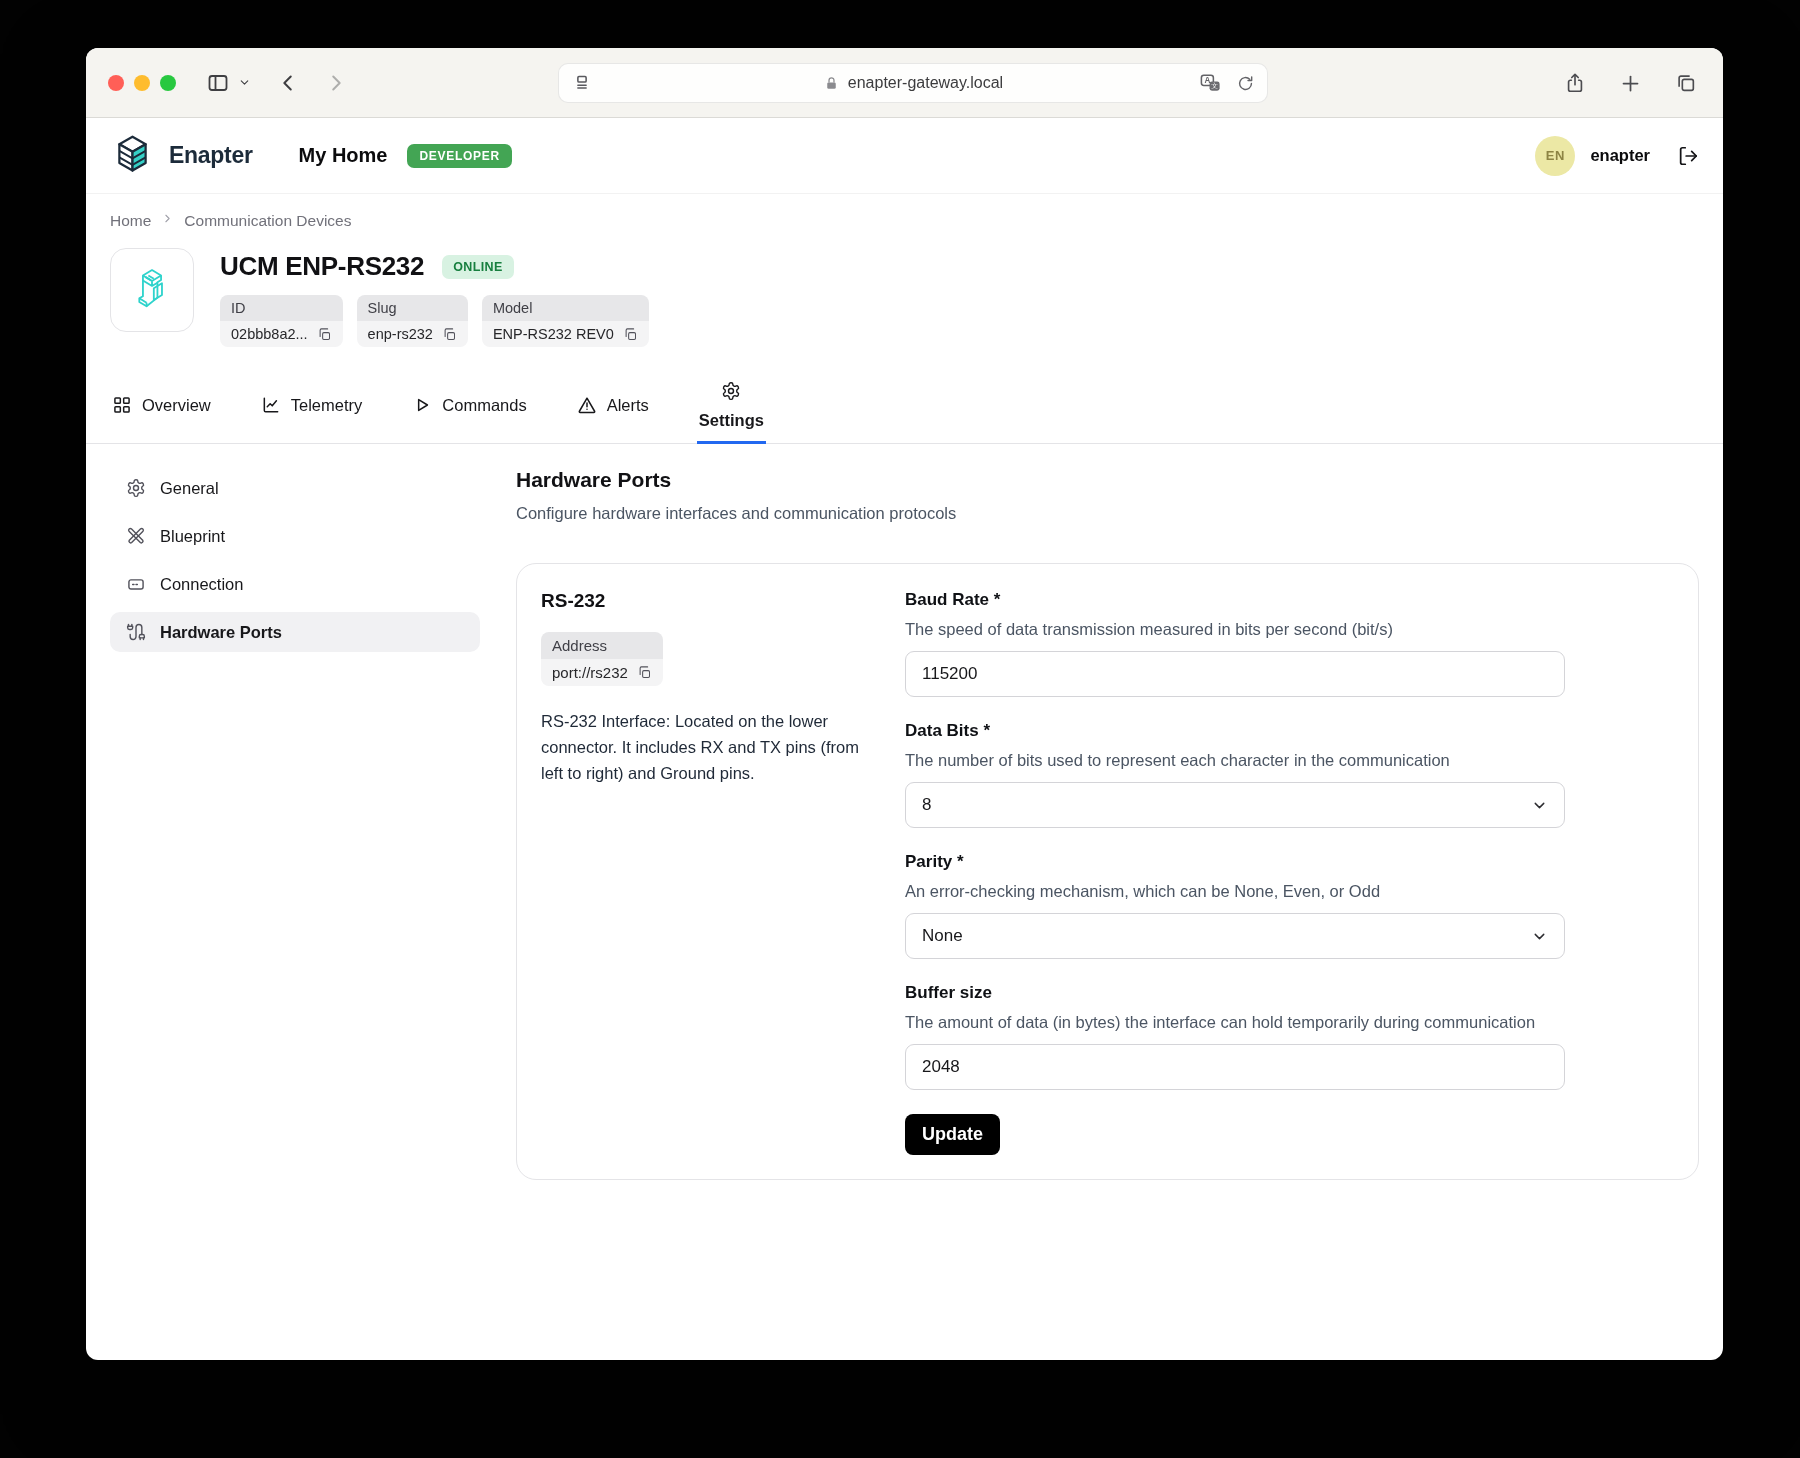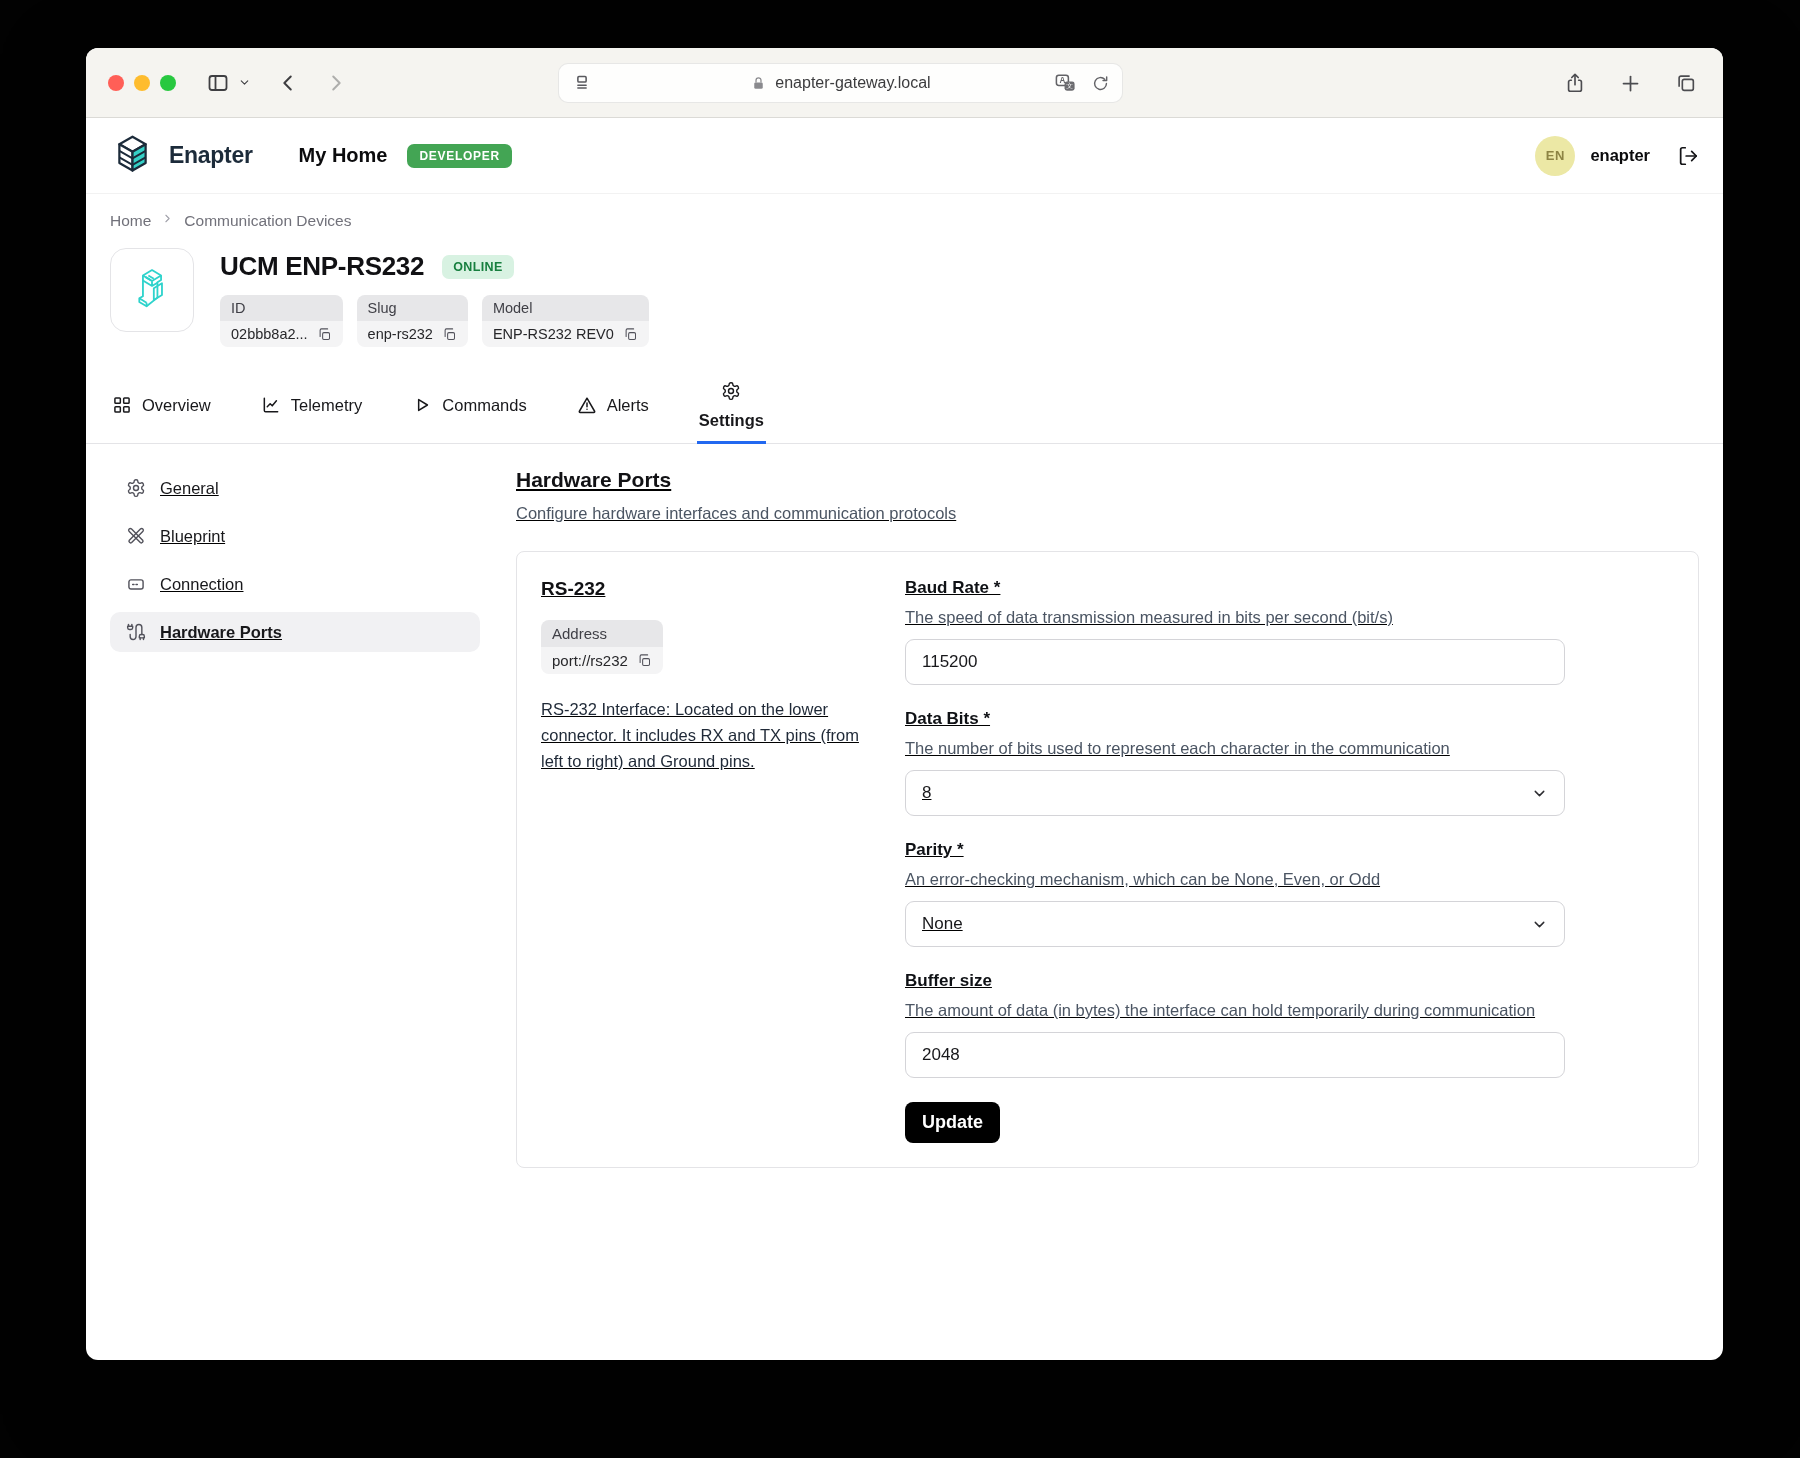--- a/index.html
+++ b/index.html
@@ -8,21 +8,21 @@
 
   
   .toolbar { height:70px; background:#f5f4f0; border-bottom:1px solid #dbdad6; position:relative; display:flex; align-items:center; padding:0 22px; }
   .lights { display:flex; gap:10px; }
   .light { width:16px; height:16px; border-radius:50%; }
   .light.red{background:#ff5f57}.light.yellow{background:#febc2e}.light.green{background:#28c840}
   .nav-group { display:flex; align-items:center; margin-left:30px; color:#3f3f42; }
   .nav-group .ic { margin-right:0; }
   .gap26{margin-left:26px}.gap8{margin-left:8px}
   .fwd { color:#aeaeac; }
-  .url-field { position:absolute; left:472px; top:15px; width:565px; height:40px; background:#fefefd; border:1px solid rgba(0,0,0,.09); border-radius:10px; display:flex; align-items:center; padding:0 12px; }
+  .url-field { position:absolute; left:472px; top:15px; width:710px; height:40px; background:#fefefd; border:1px solid rgba(0,0,0,.09); border-radius:10px; display:flex; align-items:center; padding:0 12px; }
   .url-center { position:absolute; left:0; right:0; display:flex; justify-content:center; align-items:center; gap:8px; color:#3c3c3e; font-size:16px; }
   .url-left { color:#59595e; z-index:1; display:flex; }
   .url-right { margin-left:auto; display:flex; align-items:center; gap:14px; color:#636367; z-index:1; }
   .lock { color:#8a8a8e; }
   .toolbar-right { position:absolute; right:26px; top:0; height:70px; display:flex; align-items:center; gap:34px; color:#4c4c50; }
 
   
   .appheader { height:76px; display:flex; align-items:center; padding:0 24px; border-bottom:1px solid #f2f2f2; background:#fff; }
   .brand { display:flex; align-items:center; gap:14px; }
   .brand-name { font-size:23px; font-weight:700; color:#1c2b3a; letter-spacing:-.3px; }
@@ -47,30 +47,30 @@
   .chip-label { background:#e7e7e9; color:#3f3f46; padding:5px 11px; }
   .chip-value { background:#f4f4f5; color:#27272a; padding:5px 11px; display:flex; align-items:center; gap:9px; }
   .copy-ic { color:#52525b; display:flex; }
 
   
   .tabs { display:flex; gap:46px; margin-top:24px; padding:0 24px; border-bottom:1px solid #e4e4e7; }
   .tab { display:flex; align-items:center; gap:10px; padding:10px 2px 14px; font-size:16.5px; font-weight:500; color:#18181b; }
   .tab.active { font-weight:700; border-bottom:3px solid #2268f0; margin-bottom:-1px; padding-bottom:11px;flex-direction:column; }
 
   
-  .content { display:flex; padding:24px 24px 12px;text-decoration:underline; }
+  .content { display:flex; padding:24px 24px 12px; }
   .sidenav { width:370px; display:flex; flex-direction:column; gap:8px; flex-shrink:0; }
   .nav-item { display:flex; align-items:center; gap:14px; padding:10px 16px; border-radius:10px; font-size:16.5px; color:#18181b; }
   .nav-item .ic { color:#52525b; }
   .nav-item.active { background:#f1f1f3; font-weight:700; }
   .main { flex:1; padding-left:36px; }
   .page-title { font-size:21px; font-weight:700; color:#111114; }
   .page-sub { margin-top:12px; font-size:16.5px; color:#4b5563; }
 
-  .card { margin-top:28px; border:1px solid #e4e4e7; border-radius:8px; padding:26px 24px 24px; display:flex; gap:30px; }
+  .card { margin-top:40px; border:1px solid #e4e4e7; border-radius:20px; padding:26px 24px 24px; display:flex; gap:30px; }
   .card-left { width:334px; flex-shrink:0; }
   .card-title { font-size:19px; font-weight:700; color:#111114; }
   .addr-chip { display:inline-flex; margin-top:20px; font-size:15px; }
   .card-desc { margin-top:22px; font-size:16.5px; line-height:1.58; color:#1f2937; }
   .card-form { width:660px; flex-shrink:0; }
   .field { margin-bottom:24px; }
   .f-label { font-size:17px; font-weight:600; color:#0f1115; margin-bottom:10px; }
   .f-desc { font-size:16.5px; color:#4b5563; margin-bottom:12px; }
   .control { width:100%; height:46px; border:1px solid #d4d4d8; border-radius:9px; font-size:17px; color:#18181b; padding:0 16px; background:#fff; font-family:inherit; }
   input.control { outline:none; }

